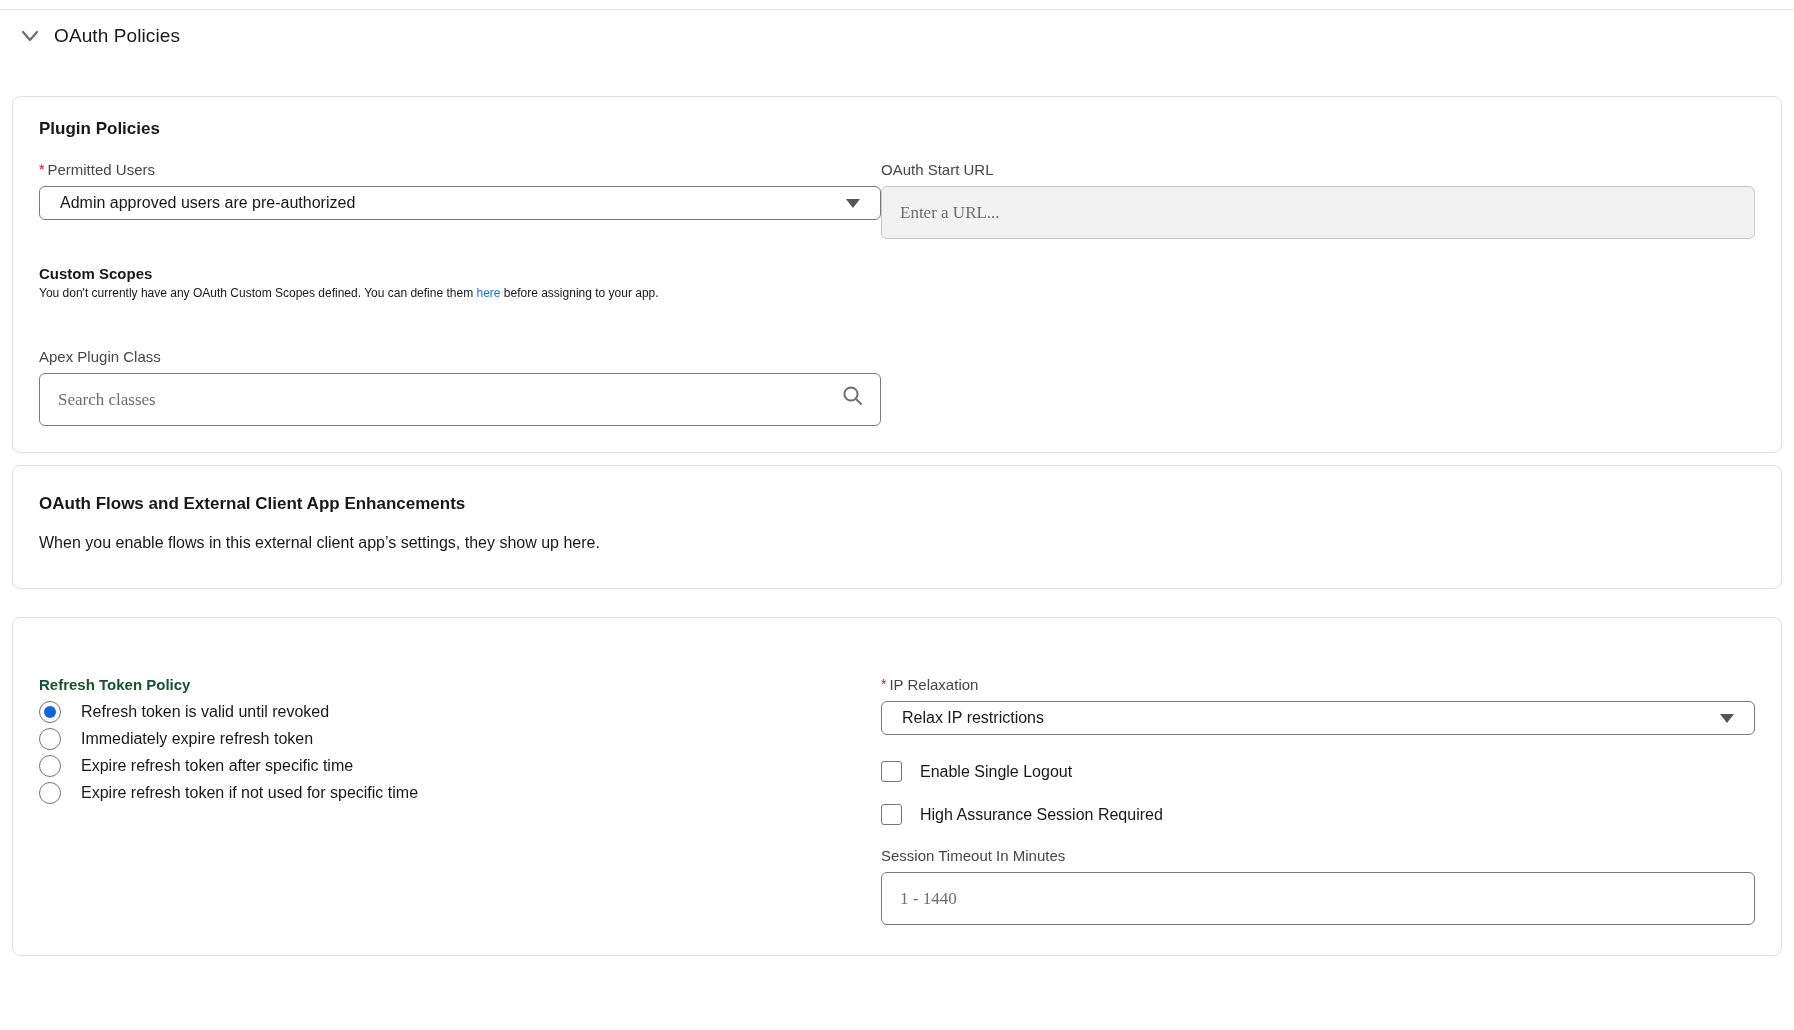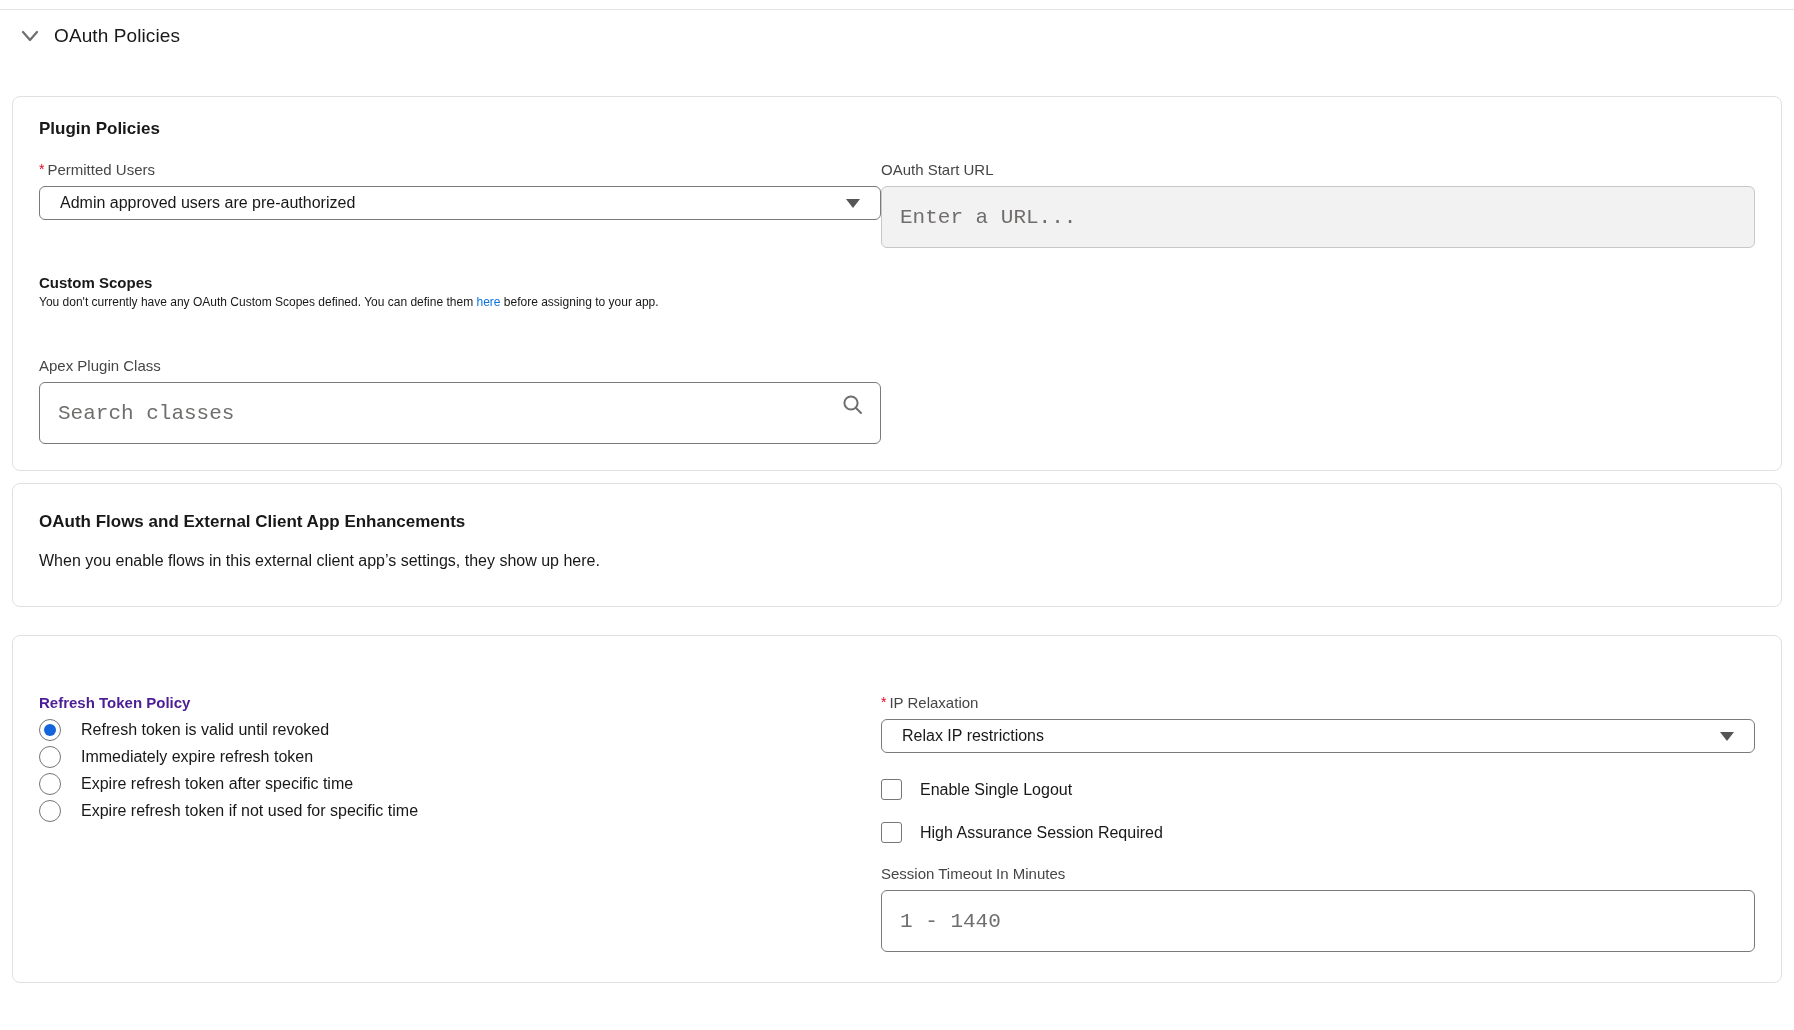--- a/index.html
+++ b/index.html
@@ -52,23 +52,23 @@
   }
   .combobox .value { font-size: 16px; color: #181818; }
   .tri-down {
     width: 0; height: 0;
     border-left: 7px solid transparent; border-right: 7px solid transparent;
     border-top: 9px solid #555; flex: 0 0 auto; margin-left: 12px;
   }
 
   
   .text-input {
-    width: 100%; height: 62px; border: 1.5px solid #7a7a7a; border-radius: 6px;
-    font-size: 21px; color: #181818; padding: 0 18px;
-    font-family: Liberation Mono, monospace;
+    width: 100%; height: 53px; border: 1.5px solid #7a7a7a; border-radius: 6px;
+    font-size: 17px; color: #181818; padding: 0 18px;
+    font-family: Liberation Serif, serif;
     outline: none; background: #fff;
   }
   .text-input::placeholder { color: #6f6e6c; opacity: 1; }
   .text-input:disabled, .text-input.disabled {
     background: #f3f2f2; border: 1px solid #c9c7c5; color: #6f6e6c;
   }
   .search-wrap { position: relative; width: 842px; margin-top: 8px; }
   .search-wrap .text-input { padding-right: 52px; }
   .search-icon-box {
     position: absolute; right: 16px; top: 11px; width: 24px; height: 24px;
@@ -99,21 +99,21 @@
   
   .checkbox-row { display: flex; align-items: center; margin-top: 26px; cursor: pointer; }
   .checkbox-row + .checkbox-row { margin-top: 22px; }
   .checkbox {
     width: 21px; height: 21px; border: 1.5px solid #767676; border-radius: 3px;
     background: #fff; flex: 0 0 auto;
   }
   .checkbox-label { font-size: 16px; margin-left: 18px; color: #181818; }
 
   .session-label { margin-top: 22px; }
-  .bold-label { font-size: 15px; font-weight: bold; color: #4c1d95; display: block; margin-bottom: 8px; }
+  .bold-label { font-size: 15px; font-weight: bold; color: #14532d; display: block; margin-bottom: 8px; }
 </style>
 </head>
 <body>
 
 <div class="top-rule"></div>
 
 <div class="section-header">
   <svg class="chev" viewBox="0 0 24 24">
     <polyline points="5,8 12,16 19,8" fill="none" stroke="#6e6e6e" stroke-width="2.2" stroke-linecap="round" stroke-linejoin="round"></polyline>
   </svg>

